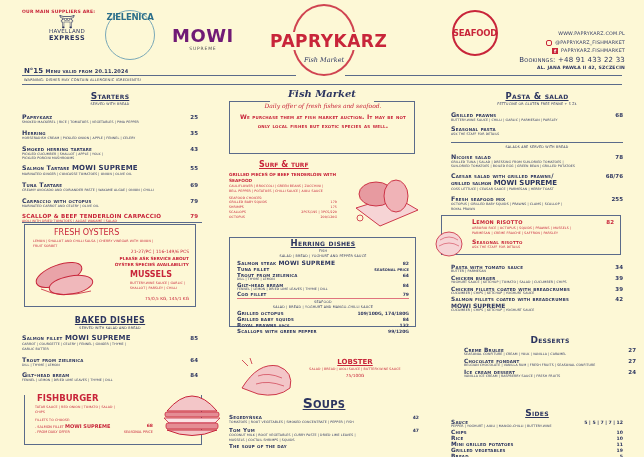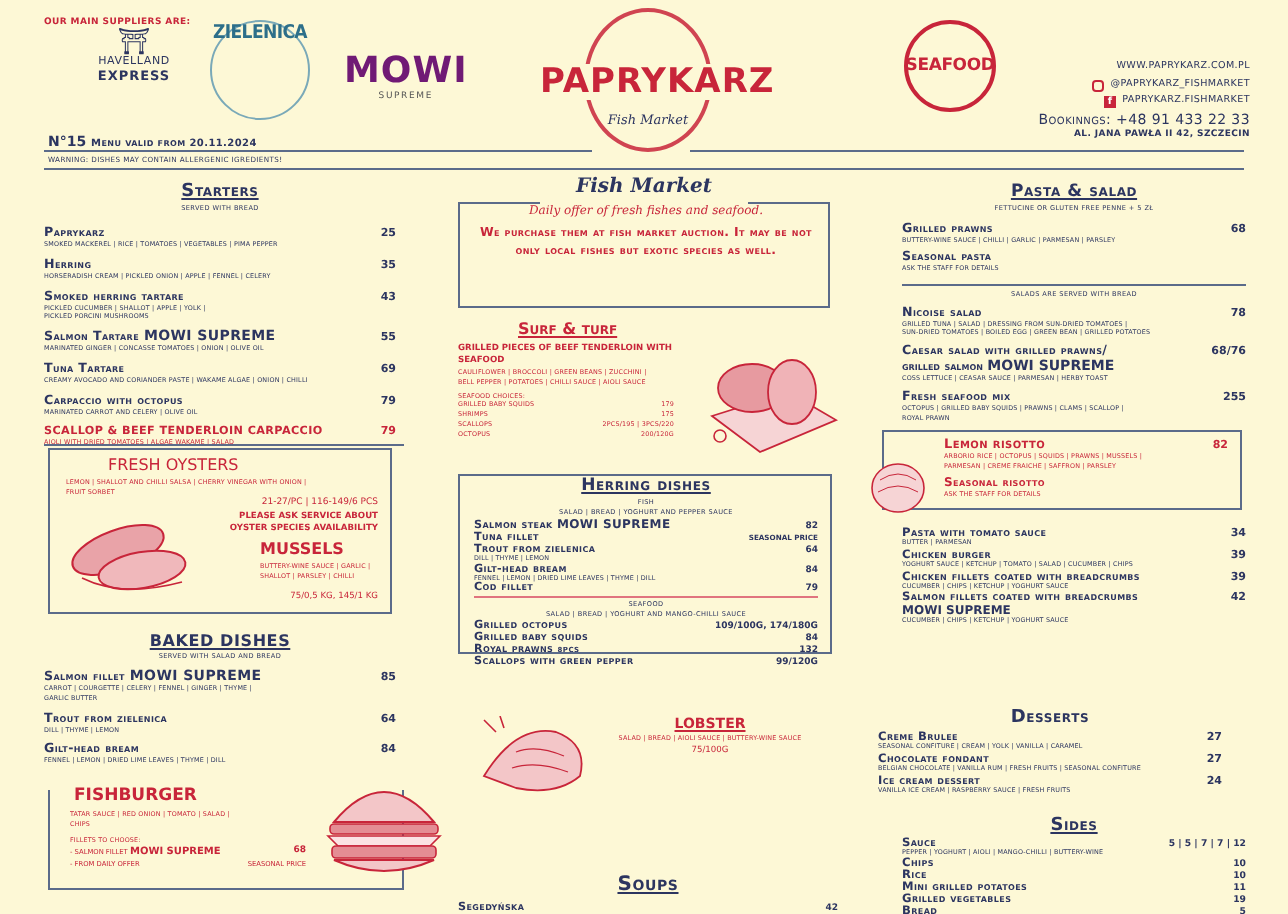--- a/index.html
+++ b/index.html
@@ -333,21 +333,21 @@
   <path d="M10 8 L4 2 M14 6 L12 0" stroke="#c8253a" stroke-width="0.8"></path>
   <path d="M20 18 Q30 14 44 20 M18 26 Q30 22 46 28" stroke="#c8253a" stroke-width="0.6" fill="none"></path>
 </svg>
 <div class="abs" style="left:295px; top:358px; width:120px; text-align:center;">
   <div class="red" style="font-size:7px; font-weight:bold; text-decoration:underline;">LOBSTER</div>
   <div class="red desc" style="margin-top:1px;">SALAD | BREAD | AIOLI SAUCE | BUTTERY-WINE SAUCE</div>
   <div class="red" style="font-size:4.3px; margin-top:1px;">75/100G</div>
 </div>
 
 <div class="abs" style="left:229px; top:395px; width:190px;">
-  <div class="sec-title" style="font-size:10px;margin-top:42px;">Soups</div>
+  <div class="sec-title" style="font-size:14px;">Soups</div>
   <div class="item" style="margin-top:3px;">
       <span class="n" style="font-size:5.6px;">Segedyńska</span>
       <span class="p" style="font-size:4.5px;">42</span>
     </div>
   <div class="desc">TOMATOES | ROOT VEGETABLES | SMOKED CONCENTRATE | PEPPER | FISH</div>
   <div class="item" style="margin-top:2px;">
       <span class="n" style="font-size:5.6px;">Tom Yum</span>
       <span class="p" style="font-size:4.5px;">47</span>
     </div>
   <div class="desc">COCONUT MILK | ROOT VEGETABLES | CURRY PASTE | DRIED LIME LEAVES |</div>
@@ -426,21 +426,21 @@
     </div>
   <div class="desc" style="line-height:3.8px;">CUCUMBER | CHIPS | KETCHUP | YOGHURT SAUCE</div>
   <div class="item" style="margin-top:1px;">
       <span class="n" style="font-size:5.8px;">Salmon fillets coated with breadcrumbs</span>
       <span class="p">42</span>
     </div>
   <div class="mowi" style="font-size:6px;">MOWI SUPREME</div>
   <div class="desc" style="line-height:3.8px;">CUCUMBER | CHIPS | KETCHUP | YOGHURT SAUCE</div>
 </div>
 
-<div class="abs" style="left:439px; top:335px; width:172px;margin-top:19px;">
+<div class="abs" style="left:464px; top:335px; width:172px;">
   <div class="sec-title" style="font-size:9px; text-decoration:none;">Desserts</div>
   <div class="item" style="margin-top:2px;">
       <span class="n" style="font-size:5.8px;">Creme Brulee</span>
       <span class="p">27</span>
     </div>
   <div class="desc" style="line-height:3.8px;">SEASONAL CONFITURE | CREAM | YOLK | VANILLA | CARAMEL</div>
   <div class="item" style="margin-top:1px;">
       <span class="n" style="font-size:5.8px;">Chocolate fondant</span>
       <span class="p">27</span>
     </div>

